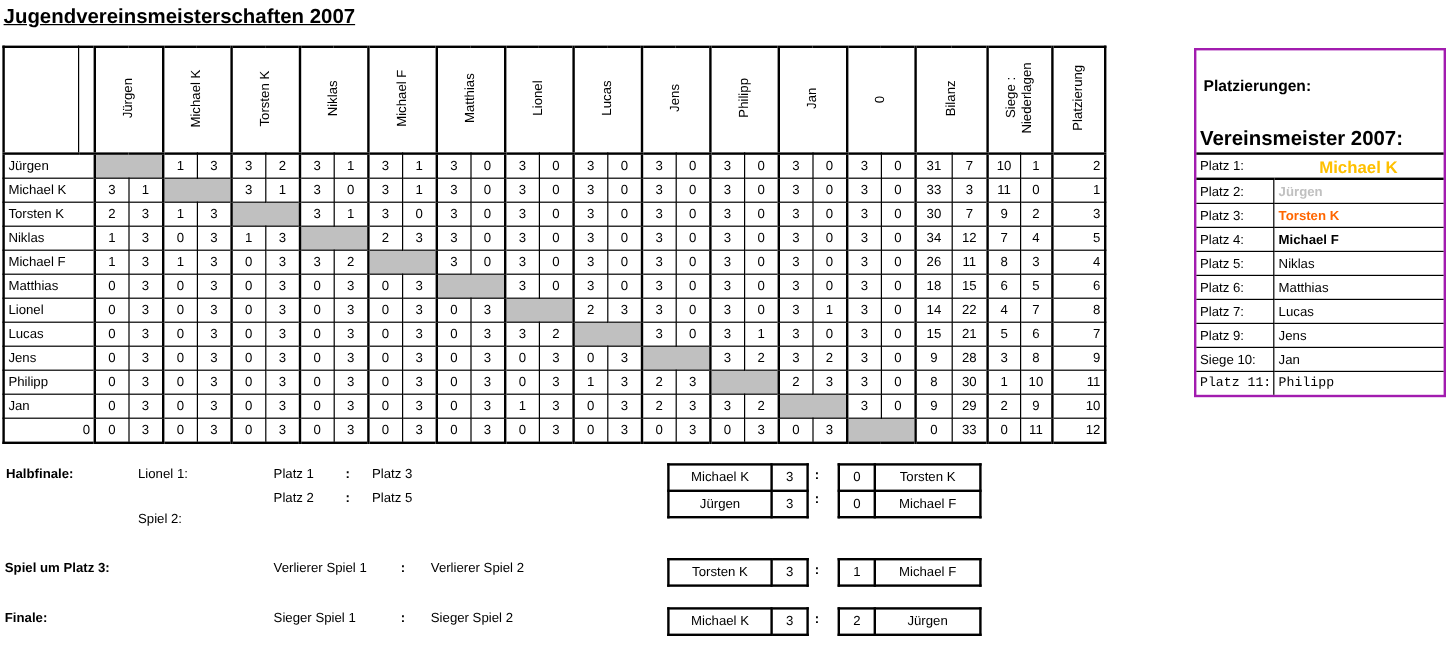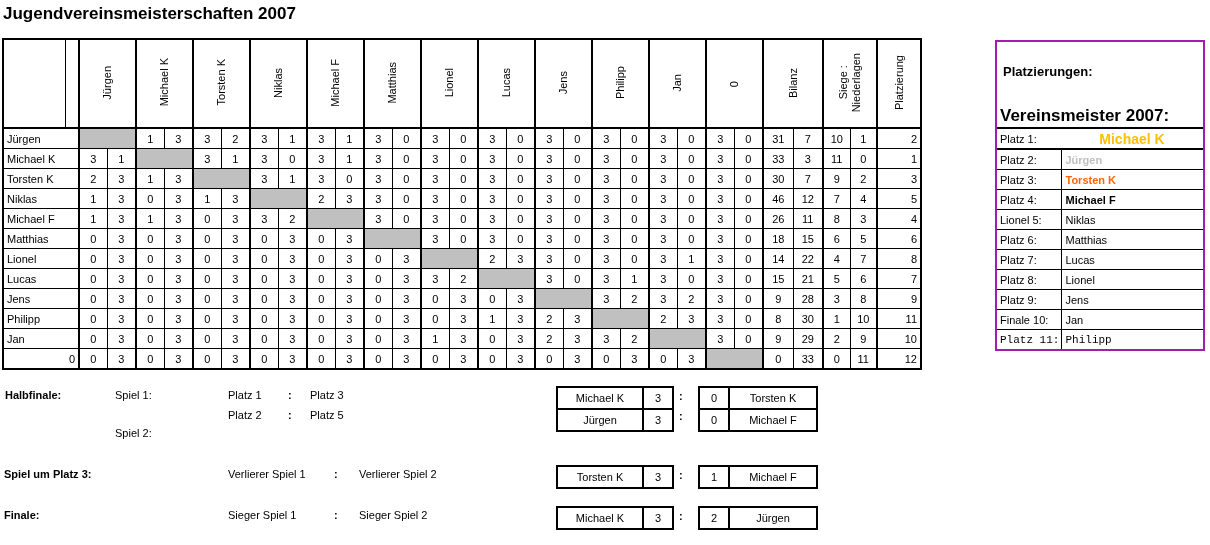--- a/index.html
+++ b/index.html
@@ -3,21 +3,21 @@
 <meta charset="utf-8">
 <style>
   html,body{margin:0;padding:0;background:#fff;}
   body{position:relative;width:1210px;height:545px;overflow:hidden;
        font-family:"Liberation Sans","DejaVu Sans",sans-serif;color:#000;}
   .abs{position:absolute;white-space:nowrap;display:block;}
   .txt{font-size:11px;line-height:13px;}
   .b{font-weight:bold;}
 
   
-  #title{left:3px;top:4px;font-size:17px;font-weight:bold;text-align:right;}
+  #title{left:3px;top:4px;font-size:17px;font-weight:bold;text-decoration:underline;text-align:right;}
 
   
   #matrix{position:absolute;left:2px;top:38px;border-collapse:collapse;table-layout:fixed;border:2px solid #000;}
   #matrix td{border:1px solid #000;font-size:11px;line-height:12px;text-align:center;
              vertical-align:middle;padding:0;overflow:hidden;}
   #matrix td.bl2{border-left-width:2px;}
   #matrix tr.hrow td{border-bottom-width:2px;height:87px;}
   #matrix tr.drow td{height:19px;}
   #matrix td.rlabel{text-align:left;padding-left:3px;}
   #matrix td.rlabel-right{text-align:right;padding-right:3px;}
@@ -223,21 +223,21 @@
         <td class="bl2">3</td>
         <td>0</td>
         <td class="bl2">3</td>
         <td>0</td>
         <td class="bl2">3</td>
         <td>0</td>
         <td class="bl2">3</td>
         <td>0</td>
         <td class="bl2">3</td>
         <td>0</td>
-        <td class="bl2">46</td>
+        <td class="bl2">34</td>
         <td>12</td>
         <td class="bl2">7</td>
         <td>4</td>
         <td class="platz bl2">5</td>
       </tr>
       <tr class="drow">
         <td class="rlabel" colspan="2">Michael F</td>
         <td class="bl2">1</td>
         <td>3</td>
         <td class="bl2">1</td>
@@ -508,53 +508,49 @@
         </tr>
         <tr>
           <td class="stlabel">Platz 3:</td>
           <td class="stname bronze">Torsten K</td>
         </tr>
         <tr>
           <td class="stlabel">Platz 4:</td>
           <td class="stname boldname">Michael F</td>
         </tr>
         <tr>
-          <td class="stlabel">Lionel 5:</td>
+          <td class="stlabel">Platz 5:</td>
           <td class="stname ">Niklas</td>
         </tr>
         <tr>
           <td class="stlabel">Platz 6:</td>
           <td class="stname ">Matthias</td>
         </tr>
         <tr>
           <td class="stlabel">Platz 7:</td>
           <td class="stname ">Lucas</td>
         </tr>
         <tr>
-          <td class="stlabel">Platz 8:</td>
-          <td class="stname ">Lionel</td>
-        </tr>
-        <tr>
           <td class="stlabel">Platz 9:</td>
           <td class="stname ">Jens</td>
         </tr>
         <tr>
-          <td class="stlabel">Finale 10:</td>
+          <td class="stlabel">Siege 10:</td>
           <td class="stname ">Jan</td>
         </tr>
         <tr class="last">
           <td class="stlabel">Platz 11:</td>
           <td class="stname ">Philipp</td>
         </tr>
       </tbody>
   </table>
 </div>
 
 <span class="abs txt b" style="left:5px;top:389px">Halbfinale:</span>
-<span class="abs txt" style="left:115px;top:389px">Spiel 1:</span>
+<span class="abs txt" style="left:115px;top:389px">Lionel 1:</span>
 <span class="abs txt" style="left:228px;top:389px">Platz 1</span>
 <span class="abs txt b" style="left:288px;top:389px">:</span>
 <span class="abs txt" style="left:310px;top:389px">Platz 3</span>
 <span class="abs txt" style="left:115px;top:427px">Spiel 2:</span>
 <span class="abs txt" style="left:228px;top:409px">Platz 2</span>
 <span class="abs txt b" style="left:288px;top:409px">:</span>
 <span class="abs txt" style="left:310px;top:409px">Platz 5</span>
 
 <table class="match-table" style="left:556px;top:386px">
   <tbody>

